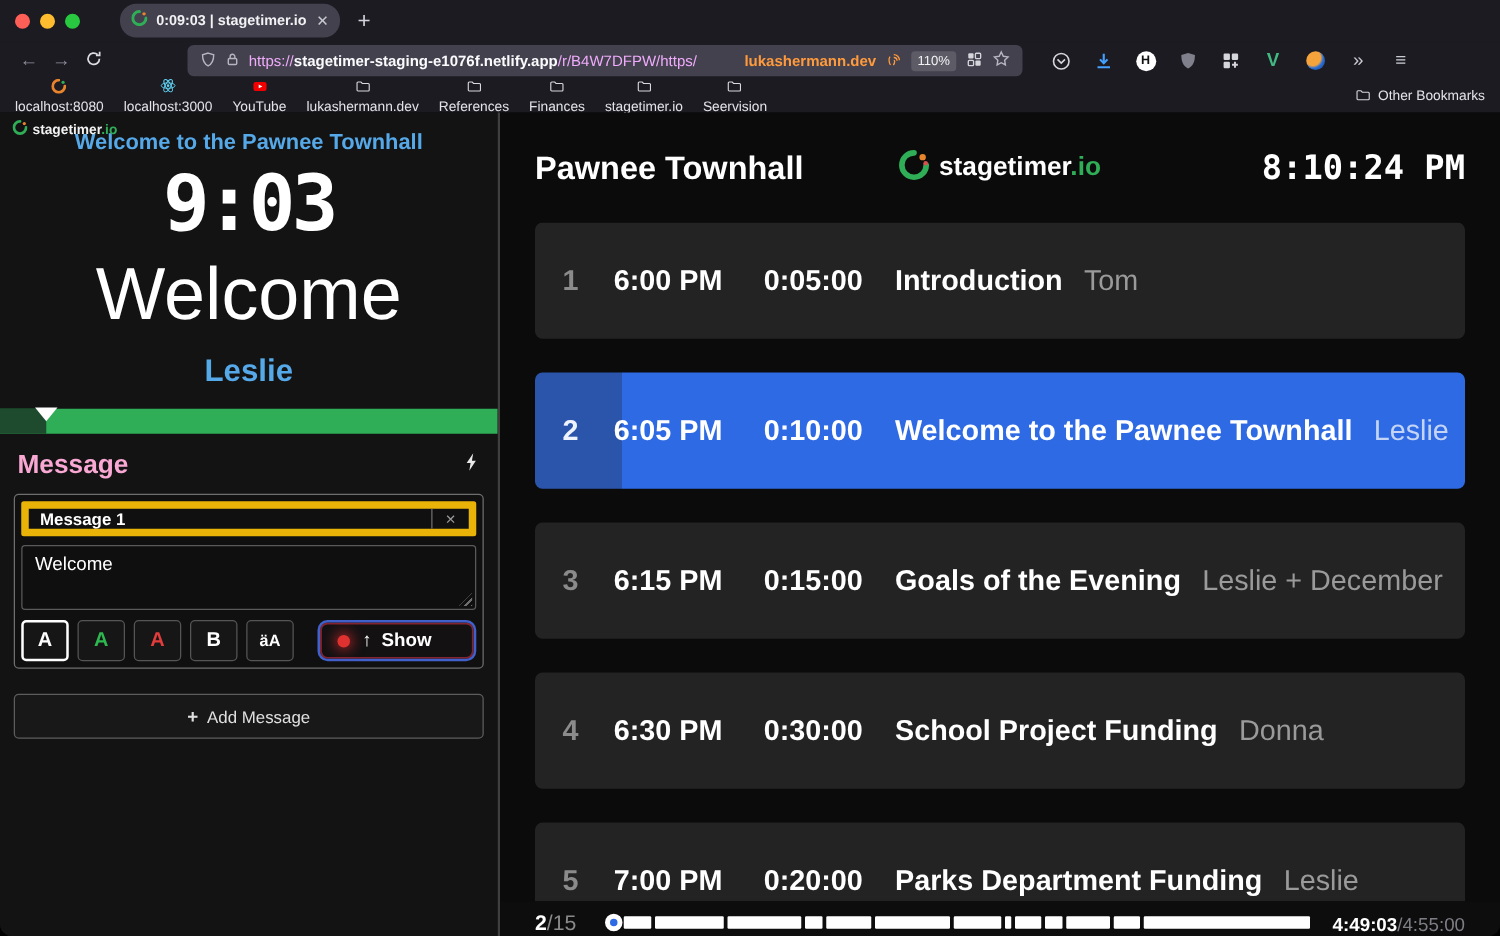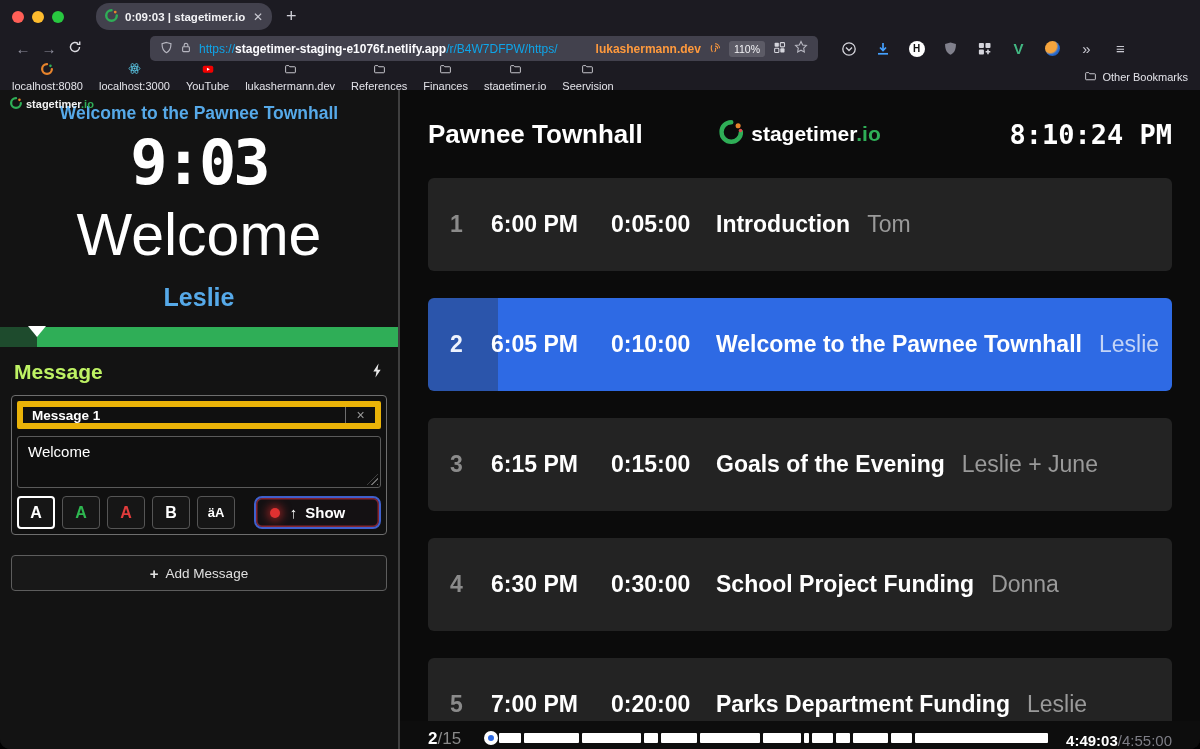--- a/index.html
+++ b/index.html
@@ -16,21 +16,21 @@
   .tab { margin-left:32px; width:176px; height:27px; background:#42414d; border-radius:13px;
          display:flex; align-items:center; padding:0 9px; gap:7px; }
   .tab-title { font-size:11.5px; color:#f2f2f5; font-weight:600; white-space:nowrap; overflow:hidden; }
   .tab-close { margin-left:auto; color:#c9c9d2; font-size:12px; }
   .newtab { margin-left:14px; color:#d2d2da; font-size:18px; font-weight:300; }
 
   .navbar { height:31px; display:flex; align-items:center; padding:0 10px; }
   .nav-ic { color:#8f8f9d; font-size:15px; width:26px; text-align:center; }
   .urlbar { margin-left:62px; width:668px; height:25px; background:#42414d; border-radius:5px;
             display:flex; align-items:center; padding:0 10px; gap:7px; font-size:12px; }
-  .url-proto, .url-path { color:#0ea5e9; }
+  .url-proto, .url-path { color:#f0abfc; }
   .url-host { color:#fbfbfe; font-weight:700; }
   .url-right { margin-left:auto; display:flex; align-items:center; gap:8px; }
   .container-label { color:#ff9a3d; font-weight:700; font-size:12px; }
   .zoom-badge { background:#5c5b66; color:#f2f2f5; border-radius:3px; font-size:10.5px; padding:2px 5px; }
   .toolbar-icons { display:flex; align-items:center; gap:17px; margin-left:22px; }
   .ti { width:17px; height:17px; display:flex; align-items:center; justify-content:center; }
   .h-circle { width:16px; height:16px; background:#fff; border-radius:50%; color:#111; font-size:10px;
               font-weight:700; display:flex; align-items:center; justify-content:center; }
   .vue-v { color:#42b883; font-weight:700; font-size:15px; }
   .profile-ball { width:15px; height:15px; border-radius:50%;
@@ -60,21 +60,21 @@
   .lp-speaker { text-align:center; margin-top:14px; color:#56a9e8; font-weight:700; font-size:25px; }
   .lp-progress { margin-top:15px; height:20px; position:relative; background:#2fae57; }
   .lp-elapsed { position:absolute; left:0; top:0; bottom:0; background:#1e4b2d; }
   .lp-marker { position:absolute; top:-1px; width:0; height:0; transform:translateX(-50%);
                border-left:9px solid transparent; border-right:9px solid transparent;
                border-top:11px solid #fff; }
 
   
   .msg-section { padding:0 11px; }
   .msg-head { display:flex; justify-content:space-between; align-items:center; padding:13px 3px 11px 3px; }
-  .msg-head .h { font-size:21px; font-weight:700; color:#bef264; }
+  .msg-head .h { font-size:21px; font-weight:700; color:#f9a8d4; }
   .msg-card { border:1px solid #6e6e6e; border-radius:4px; padding:5px; background:#101010; }
   .card-head { display:flex; border:6px solid #eab308; border-radius:2px; height:28px; }
   .card-title { flex:1; display:flex; align-items:center; padding:0 9px; color:#fff; font-weight:700; font-size:13.5px; }
   .card-close { width:30px; border-left:1px solid #6e6e6e; display:flex; align-items:center;
                 justify-content:center; color:#9a9a9a; font-size:14px; }
   .textarea-wrap { position:relative; margin-top:7px; }
   .msg-textarea { width:100%; height:52px; background:#0f0f0f; border:1px solid #5a5a5a; border-radius:3px;
                   color:#fff; font-size:15px; font-family:"Liberation Sans", sans-serif;
                   padding:6px 10px; resize:none; display:block; }
   .textarea-wrap::after { content:""; position:absolute; right:3px; bottom:3px; width:11px; height:11px;
@@ -413,21 +413,21 @@
             <span class="c-start">6:05 PM</span>
             <span class="c-dur">0:10:00</span>
             <span class="c-title">Welcome to the Pawnee Townhall</span>
             <span class="c-speaker">Leslie</span>
           </div>
           <div class="agenda-row">
             <span class="c-num">3</span>
             <span class="c-start">6:15 PM</span>
             <span class="c-dur">0:15:00</span>
             <span class="c-title">Goals of the Evening</span>
-            <span class="c-speaker">Leslie + June</span>
+            <span class="c-speaker">Leslie + December</span>
           </div>
           <div class="agenda-row">
             <span class="c-num">4</span>
             <span class="c-start">6:30 PM</span>
             <span class="c-dur">0:30:00</span>
             <span class="c-title">School Project Funding</span>
             <span class="c-speaker">Donna</span>
           </div>
           <div class="agenda-row">
             <span class="c-num">5</span>

